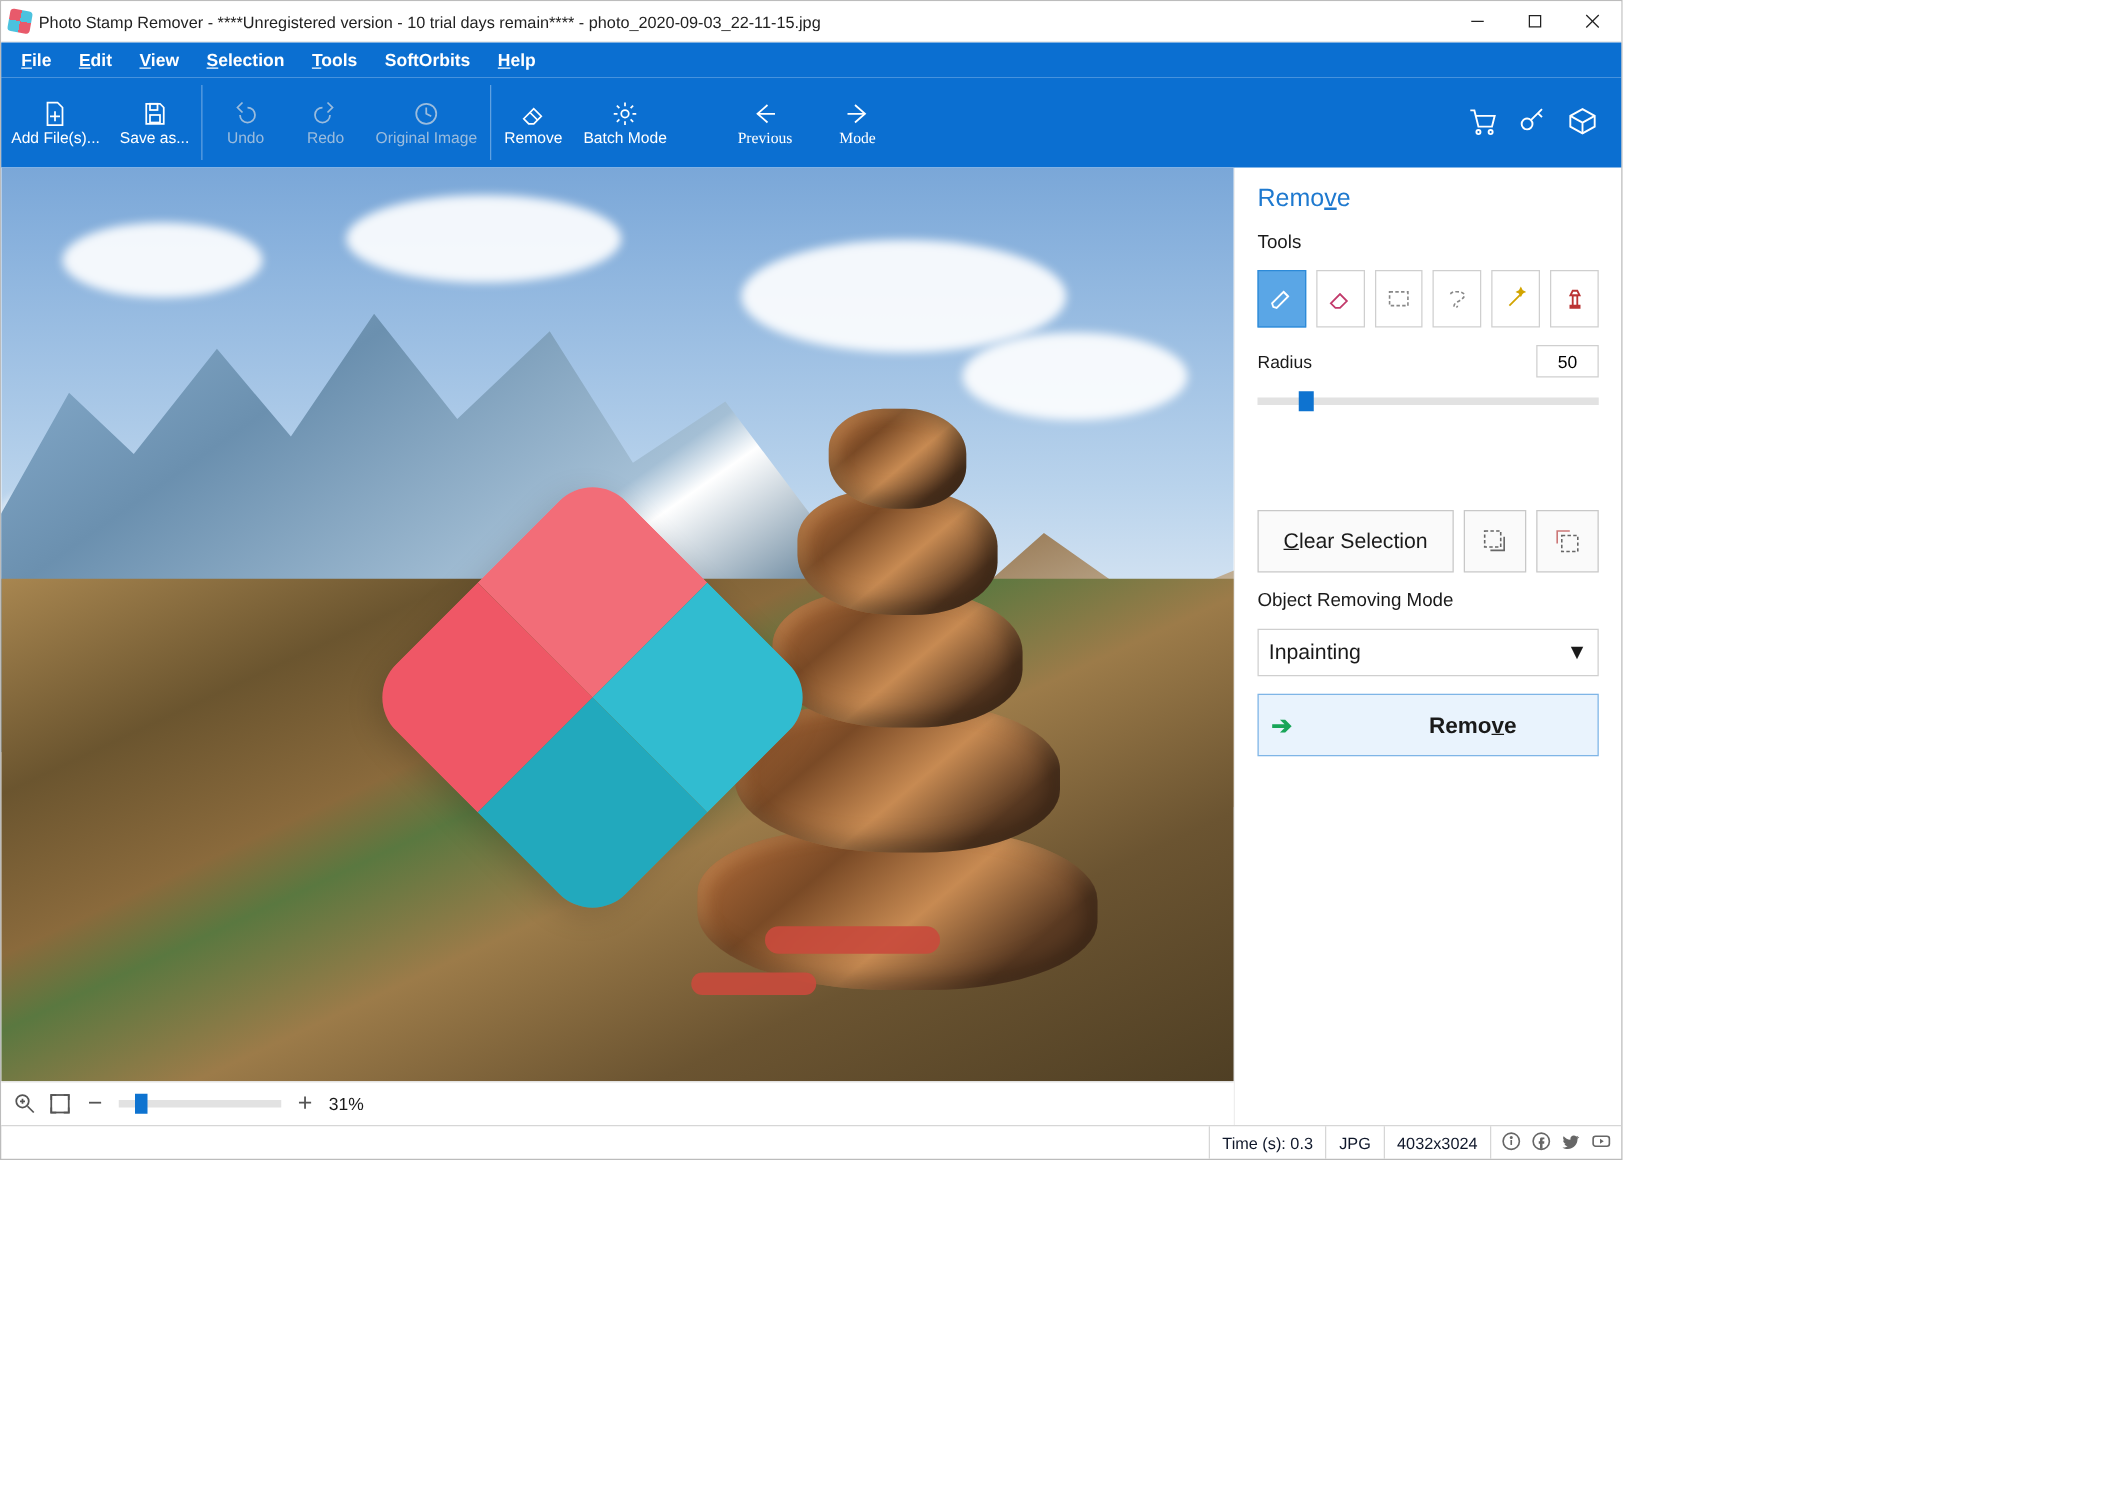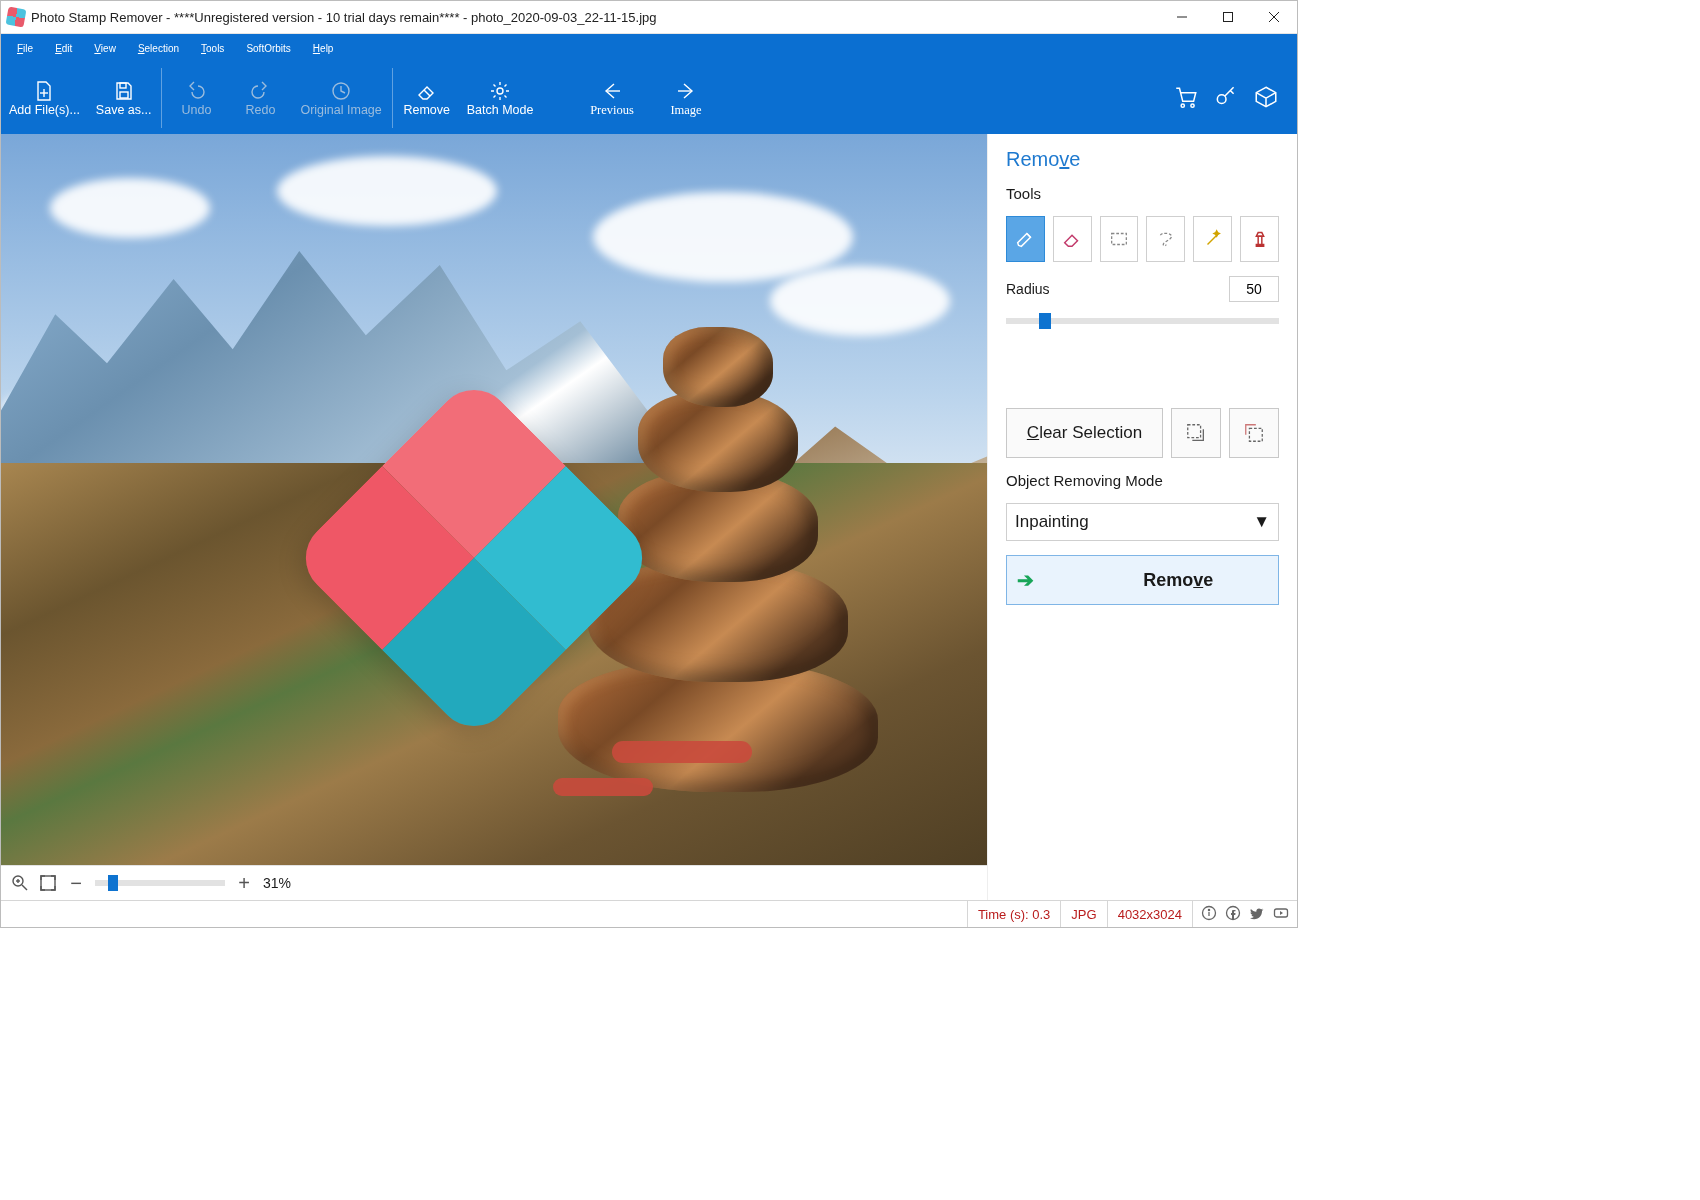--- a/index.html
+++ b/index.html
@@ -15,21 +15,21 @@
   .window{display:flex;flex-direction:column;border:1px solid #bcbcbc;width:1298px;height:928px;box-sizing:border-box;margin:0;}
   
   .titlebar{height:32px;display:flex;align-items:center;background:#fff;border-bottom:1px solid #e5e5e5;}
   .titlebar .app-icon{width:18px;height:18px;margin:0 6px 0 6px;background:conic-gradient(#4cc2de 0 25%,#e85a6b 25% 50%,#4cc2de 50% 75%,#e85a6b 75% 100%);border-radius:3px;transform:rotate(10deg);}
   .titlebar .title{flex:1;font-size:13px;color:#222;white-space:nowrap;overflow:hidden;}
   .titlebar .win-btns{display:flex;}
   .titlebar .win-btn{width:46px;height:32px;display:flex;align-items:center;justify-content:center;}
   .titlebar .win-btn svg{width:12px;height:12px;stroke:#222;stroke-width:1;fill:none;}
   
   .menubar{height:28px;display:flex;align-items:center;background:var(--blue);padding:0 6px;gap:2px;}
-  .menubar .item{color:#fff;padding:3px 10px;font-size:10px;}
+  .menubar .item{color:#fff;padding:3px 10px;font-size:14px;font-weight:bold;}
   .menubar .item .ul{text-decoration:underline;}
   
   .toolbar{height:72px;background:var(--blue);display:flex;align-items:stretch;color:#fff;position:relative;}
   .sep{width:1px;background:rgba(255,255,255,0.35);margin:6px 2px;}
   .tb-btn{display:flex;flex-direction:column;align-items:center;justify-content:center;padding:2px 8px;min-width:48px;gap:1px;}
   .tb-btn.disabled{color:var(--disabled);}
   .tb-btn .lbl{font-size:12.5px;text-align:center;line-height:1.1;}
   .tb-icon{width:24px;height:24px;display:block;}
   .tb-icon svg{width:24px;height:24px;stroke:#fff;fill:none;stroke-width:1.4;}
   .tb-btn.disabled .tb-icon svg{stroke:var(--disabled);}
@@ -90,21 +90,21 @@
   .btn{border:1px solid #c8c8c8;background:#fafafa;display:flex;align-items:center;justify-content:center;height:48px;font-size:17px;}
   .btn.big{flex:1;}
   .btn.square{width:48px;}
   .btn .ul{text-decoration:underline;}
   .mode-select{height:36px;border:1px solid #cfcfcf;display:flex;align-items:center;justify-content:space-between;padding:0 8px;font-size:17px;}
   .remove-btn{height:48px;border:1px solid #7fb5e6;background:#e9f3fd;display:flex;align-items:center;font-size:18px;font-weight:600;padding:0 10px;}
   .remove-btn .arrow{color:#18a558;font-size:20px;margin-right:auto;}
   .remove-btn .txt{margin:0 auto;}
   .remove-btn .ul{text-decoration:underline;}
   
-  .statusbar{height:26px;border-top:1px solid #d6d6d6;display:flex;align-items:flex-start;font-size:13px;color:#b91c1c;}
+  .statusbar{height:26px;border-top:1px solid #d6d6d6;display:flex;align-items:flex-start;font-size:13px;color:#0f172a;}
   .statusbar .cell{padding:0 10px;border-left:1px solid #d6d6d6;height:100%;display:flex;align-items:center;}
   .statusbar .cell:first-child{border-left:none;flex:1;}
   .statusbar .social{display:flex;gap:8px;padding:0 8px;}
   .statusbar .social svg{width:16px;height:16px;stroke:#666;fill:none;stroke-width:1.3;}
 </style>
 </head>
 <body>
 
 <div class="window">
 
@@ -202,21 +202,21 @@
               <polyline points="14,5 6,12 14,19"></polyline>
               <line x1="6" y1="12" x2="20" y2="12"></line>
             </svg></span>
         <span class="lbl">Previous</span>
       </div>
       <div class="tb-btn">
         <span class="tb-icon"><svg viewBox="0 0 24 24">
               <polyline points="10,5 18,12 10,19"></polyline>
               <line x1="4" y1="12" x2="18" y2="12"></line>
             </svg></span>
-        <span class="lbl">Image</span>
+        <span class="lbl">Mode</span>
       </div>
     </div>
 
     <div class="tb-spacer"></div>
     <div class="tb-right">
       <span><svg viewBox="0 0 24 24">
             <circle cx="9" cy="20" r="1.5"></circle>
             <circle cx="18" cy="20" r="1.5"></circle>
             <path d="M3 4h3l3 12h10l2-8H7"></path>
           </svg></span>

